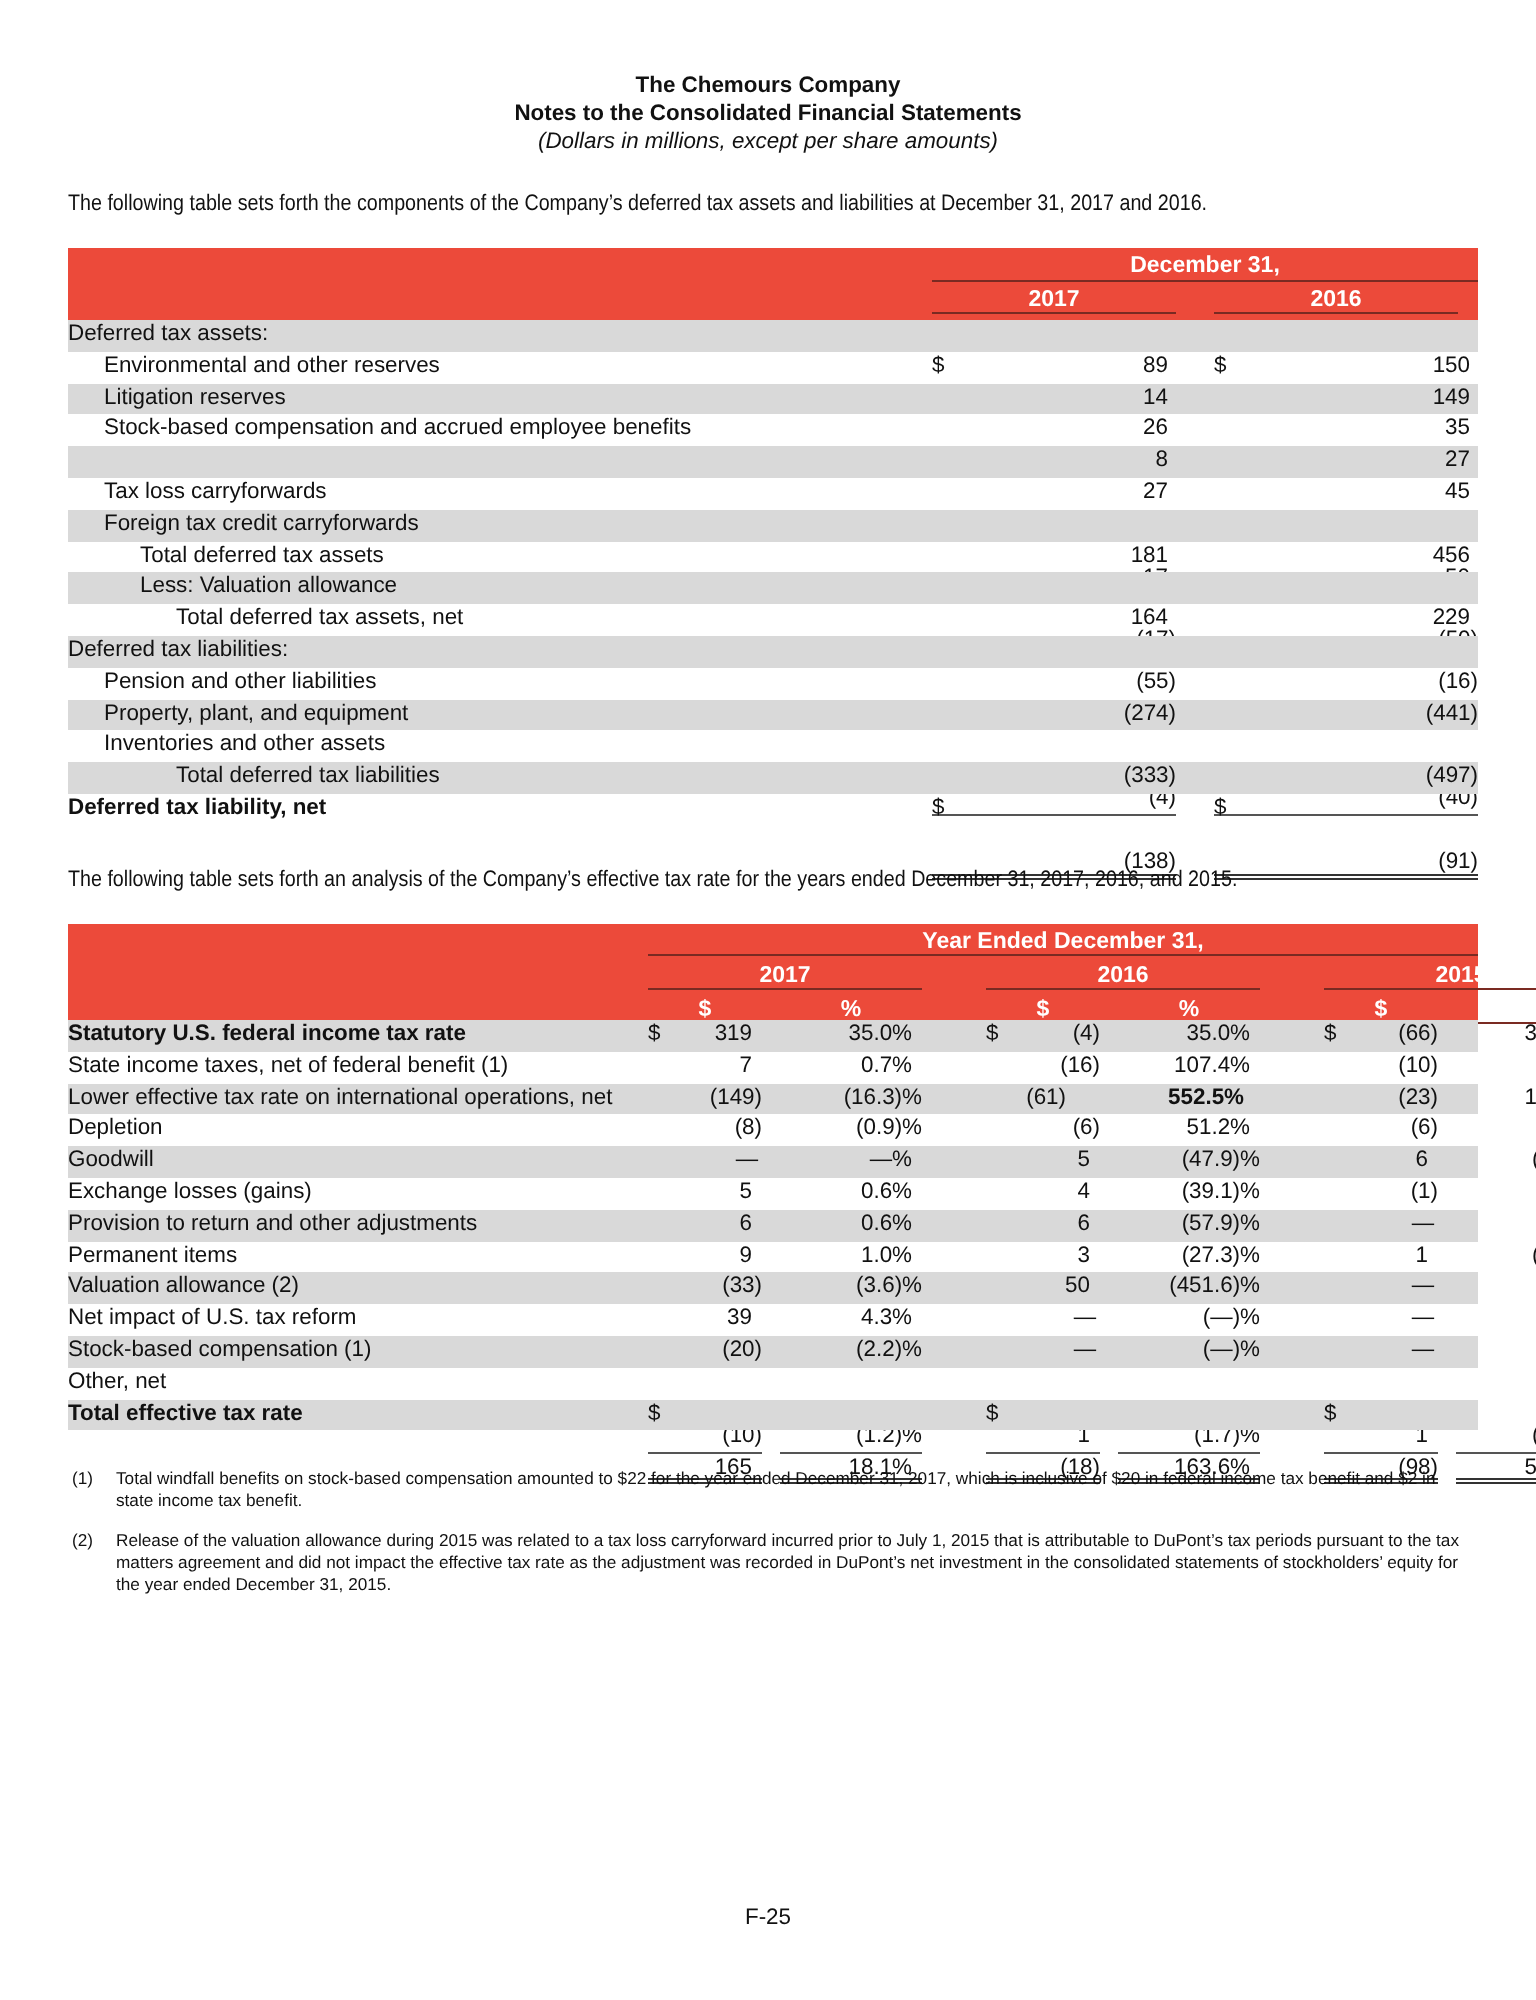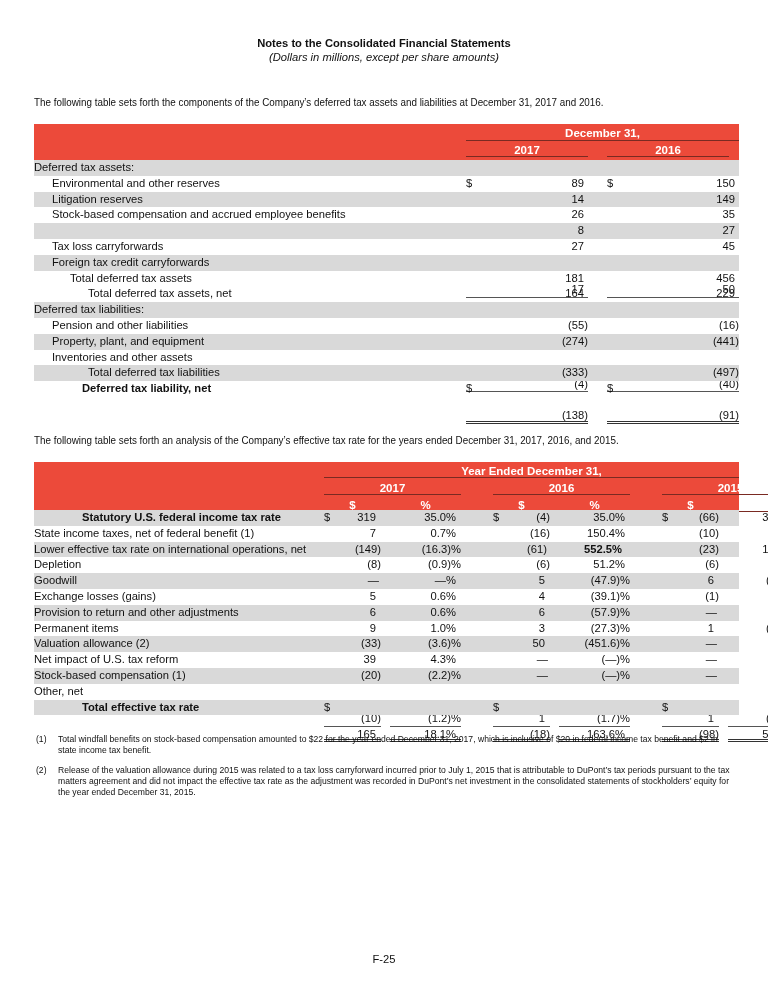--- a/index.html
+++ b/index.html
@@ -21,21 +21,21 @@
 
   
   .tbl { position: absolute; left: 34px; width: 705px; }
   .band { background: #ec4a3a; color: #fff; font-weight: bold; position: relative; }
   .row { position: relative; height: 15.8px; line-height: 15.8px; white-space: nowrap; }
   .row.g { background: #d9d9d9; }
   .row .lbl { position: absolute; left: 0; }
   .row .lbl.i1 { left: 18px; }
   .row .lbl.i2 { left: 36px; }
   .row .lbl.i3 { left: 54px; }
-  .row .lbl.b { font-weight: bold; margin-left: 48px; }
+  .row .lbl.b { font-weight: bold; }
   .dol { position: absolute; }
   .ul { border-bottom: 1px solid #555; margin-top: 27px; }
   .dul { border-bottom: 3px double #333; }
 
   .t1hdr { height: 36px; }
   .t1hdr .dec { position: absolute; left: 432px; width: 273px; top: 2px; text-align: center; height: 15px; line-height: 15px; border-bottom: 1px solid #7a2a22; font-size: 11.5px; }
   .t1hdr .y17 { position: absolute; left: 432px; width: 122px; top: 19px; text-align: center; height: 14px; line-height: 14px; border-bottom: 1px solid #7a2a22; font-size: 11.5px;}
   .t1hdr .y16 { position: absolute; left: 573px; width: 122px; top: 19px; text-align: center; height: 14px; line-height: 14px; border-bottom: 1px solid #7a2a22; font-size: 11.5px;}
   .numbox { position: absolute; height: 100%; }
 
@@ -46,20 +46,21 @@
   .t2hdr .sub { position: absolute; top: 36px; height: 14px; line-height: 14px; text-align: center; border-bottom: 1px solid #7a2a22; font-size: 11.5px;}
 
   .fn { position: absolute; left: 58px; width: 680px; font-size: 8.6px; line-height: 11.2px; }
   .fn .num { position: absolute; left: -22px; top: 0; }
   .page { position: absolute; top: 953px; left: 0; width: 768px; text-align: center; font-size: 11.2px; }
 </style>
 </head>
 <body>
 
 <div class="hdr" style="top:36px;">
+  <div class="t1">The Chemours Company</div>
   <div class="t2">Notes to the Consolidated Financial Statements</div>
   <div class="t3">(Dollars in millions, except per share amounts)</div>
 </div>
 
 <div class="intro" style="top:96px;">
   <span class="cond">The following table sets forth the components of the Company’s deferred tax assets and liabilities at December 31, 2017 and 2016.</span>
 </div>
 
 <div class="tbl t1" style="top:124px;">
   <div class="band t1hdr">
@@ -126,20 +127,29 @@
           <span style="position:absolute;right:4px;top:0;">50</span>
         </div>
       </div>
       <div class="row">
         <span class="lbl i2">Total deferred tax assets</span>
         <div class="numbox" style="left:432px;width:122px;top:0;">
           <span style="position:absolute;right:4px;top:0;">181</span>
         </div>
         <div class="numbox" style="left:573px;width:132px;top:0;">
           <span style="position:absolute;right:4px;top:0;">456</span>
+        </div>
+      </div>
+      <div class="row g">
+        <span class="lbl i2">Less: Valuation allowance</span>
+        <div class="numbox ul" style="left:432px;width:122px;top:0;">
+          <span style="position:absolute;right:0px;top:0;">(17)</span>
+        </div>
+        <div class="numbox ul" style="left:573px;width:132px;top:0;">
+          <span style="position:absolute;right:0px;top:0;">(50)</span>
         </div>
       </div>
       <div class="row">
         <span class="lbl i3">Total deferred tax assets, net</span>
         <div class="numbox" style="left:432px;width:122px;top:0;">
           <span style="position:absolute;right:4px;top:0;">164</span>
         </div>
         <div class="numbox" style="left:573px;width:132px;top:0;">
           <span style="position:absolute;right:4px;top:0;">229</span>
         </div>
@@ -246,37 +256,37 @@
         <div class="numbox" style="left:290px;width:57px;top:0;">
           <span style="position:absolute;right:5px;top:0;">7</span>
         </div>
         <div class="numbox" style="left:356px;width:71px;top:0;">
           <span style="position:absolute;right:5px;top:0;">0.7%</span>
         </div>
         <div class="numbox" style="left:459px;width:57px;top:0;">
           <span style="position:absolute;right:0px;top:0;">(16)</span>
         </div>
         <div class="numbox" style="left:525px;width:71px;top:0;">
-          <span style="position:absolute;right:5px;top:0;">150.4%</span>
+          <span style="position:absolute;right:5px;top:0;">107.4%</span>
         </div>
         <div class="numbox" style="left:628px;width:57px;top:0;">
           <span style="position:absolute;right:0px;top:0;">(10)</span>
         </div>
         <div class="numbox" style="left:694px;width:71px;top:0;"></div>
       </div>
       <div class="row g">
         <span class="lbl">Lower effective tax rate on international operations, net</span>
         <div class="numbox" style="left:290px;width:57px;top:0;">
           <span style="position:absolute;right:0px;top:0;">(149)</span>
         </div>
         <div class="numbox" style="left:356px;width:71px;top:0;">
           <span style="position:absolute;right:0px;top:0;">(16.3)%</span>
         </div>
         <div class="numbox" style="left:459px;width:57px;top:0;">
-          <span style="position:absolute;right:3px;top:0;">(61)</span>
+          <span style="position:absolute;right:17px;top:0;">(61)</span>
         </div>
         <div class="numbox" style="left:525px;width:71px;top:0;">
           <span style="position:absolute;right:8px;top:0;font-weight:bold;">552.5%</span>
         </div>
         <div class="numbox" style="left:628px;width:57px;top:0;">
           <span style="position:absolute;right:0px;top:0;">(23)</span>
         </div>
         <div class="numbox" style="left:694px;width:71px;top:0;">
           <span style="position:absolute;right:5px;top:0;">12.0%</span>
         </div>

